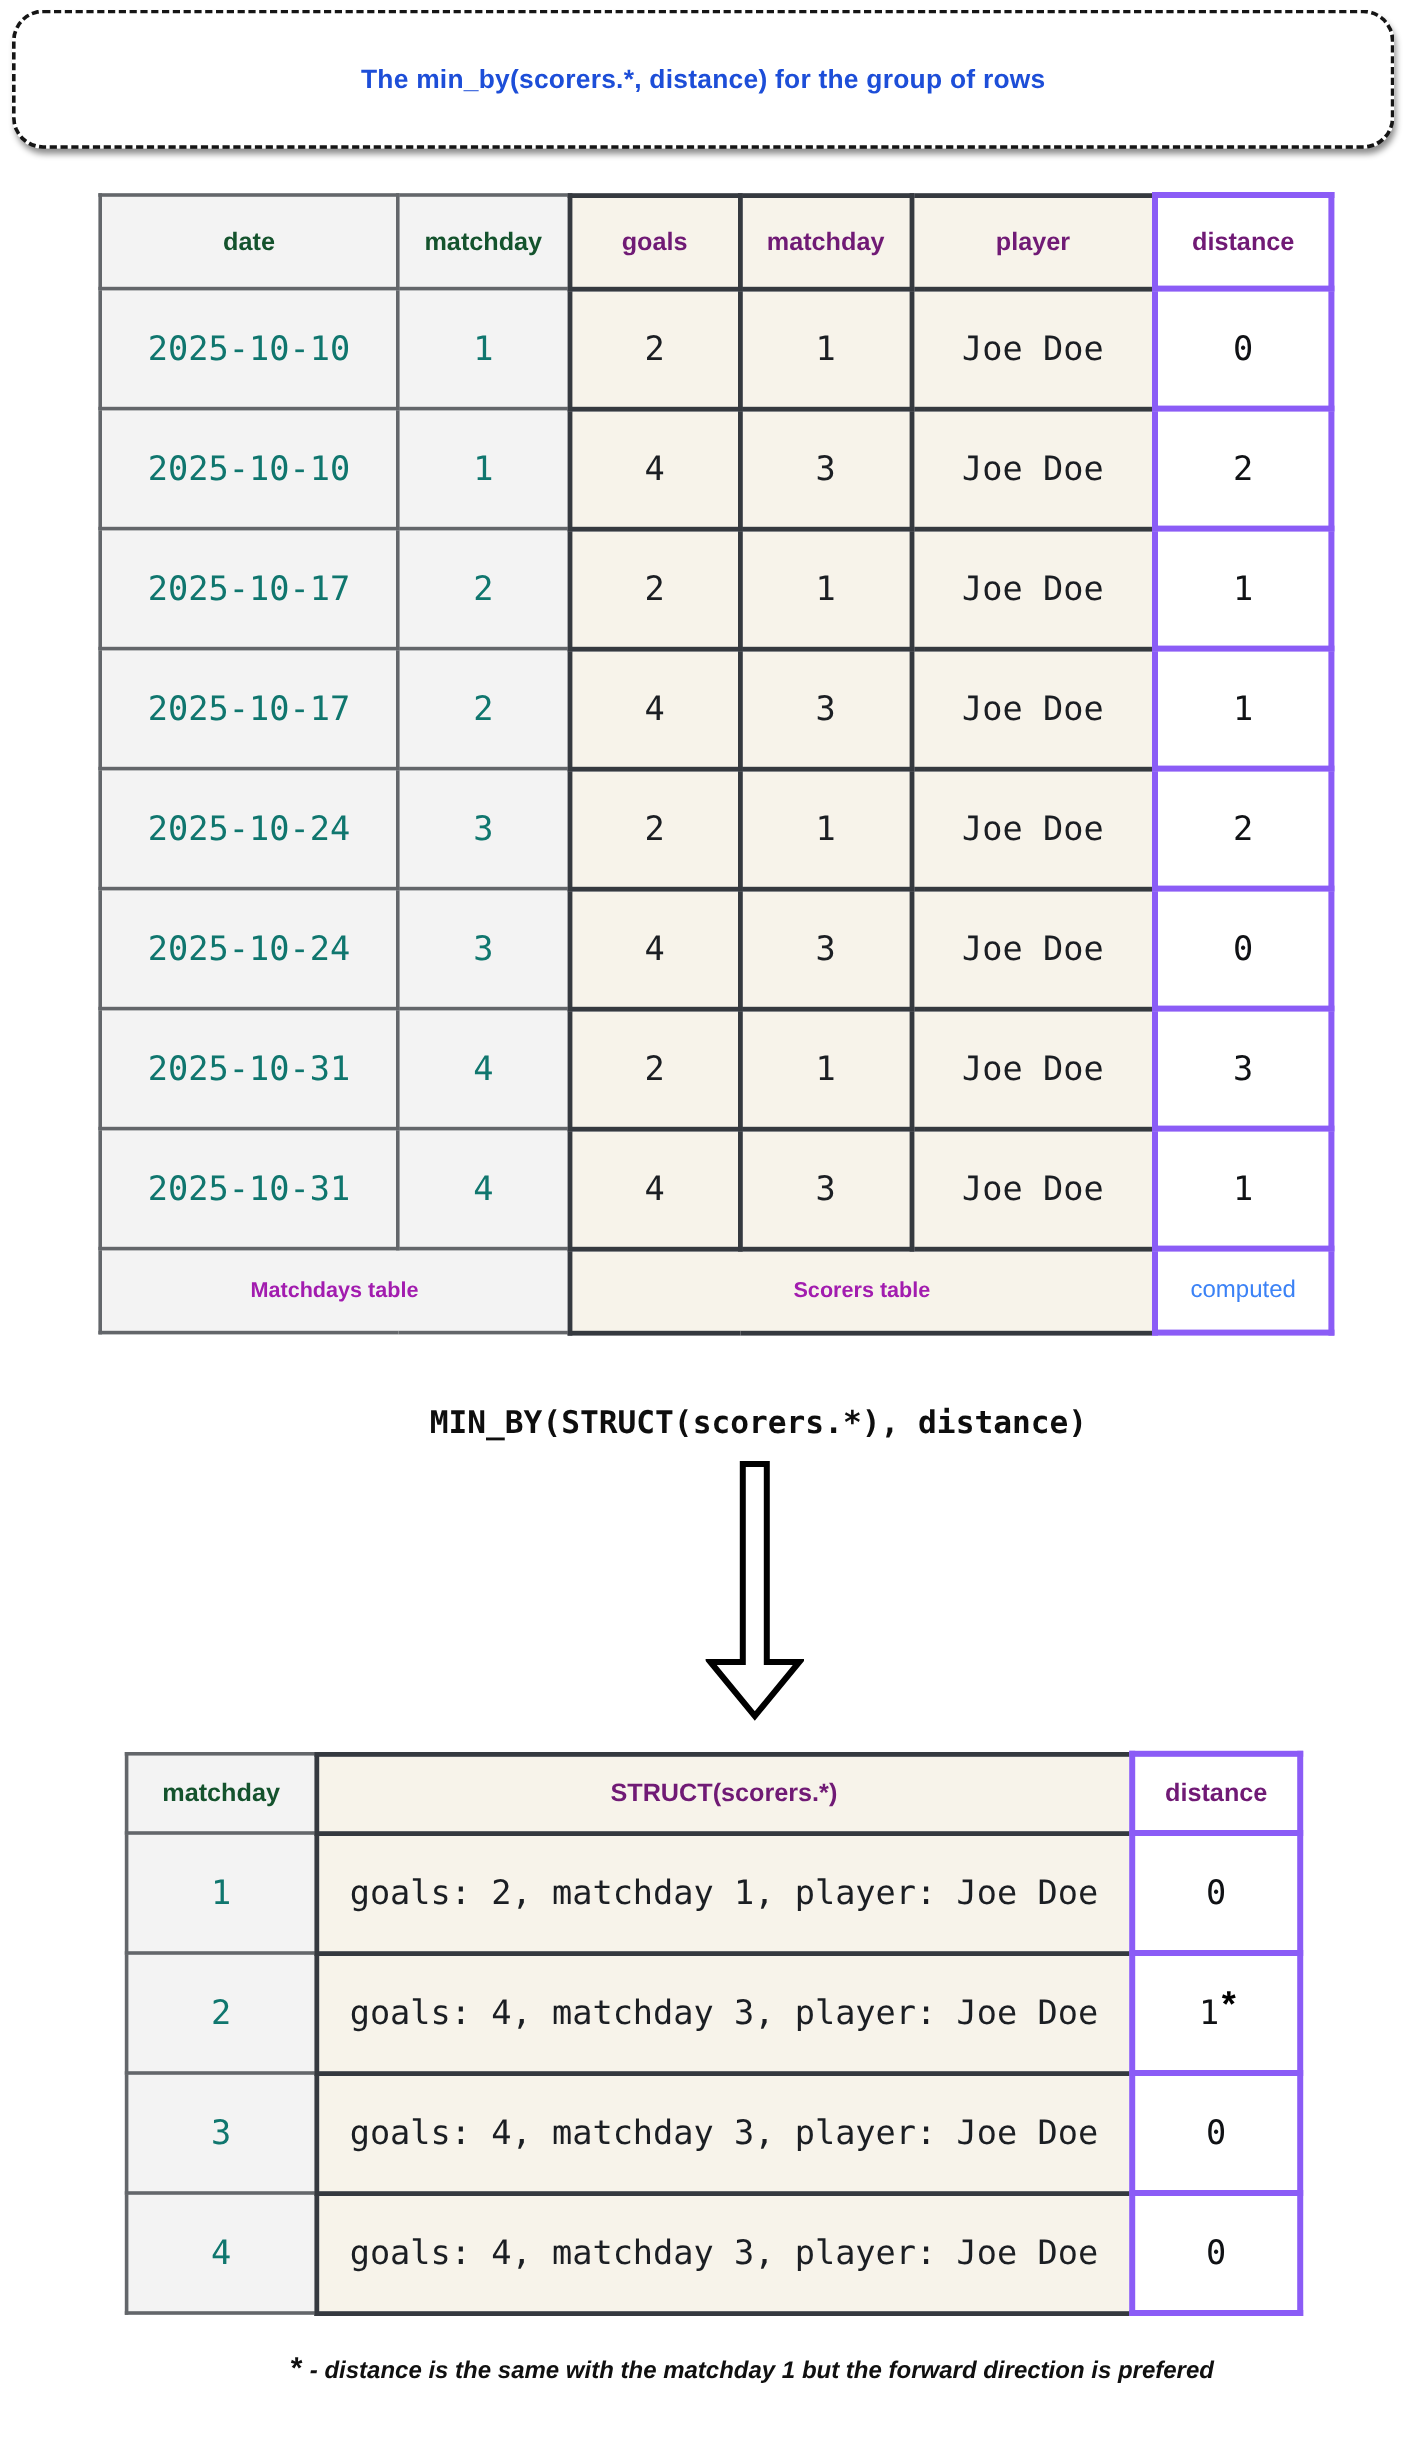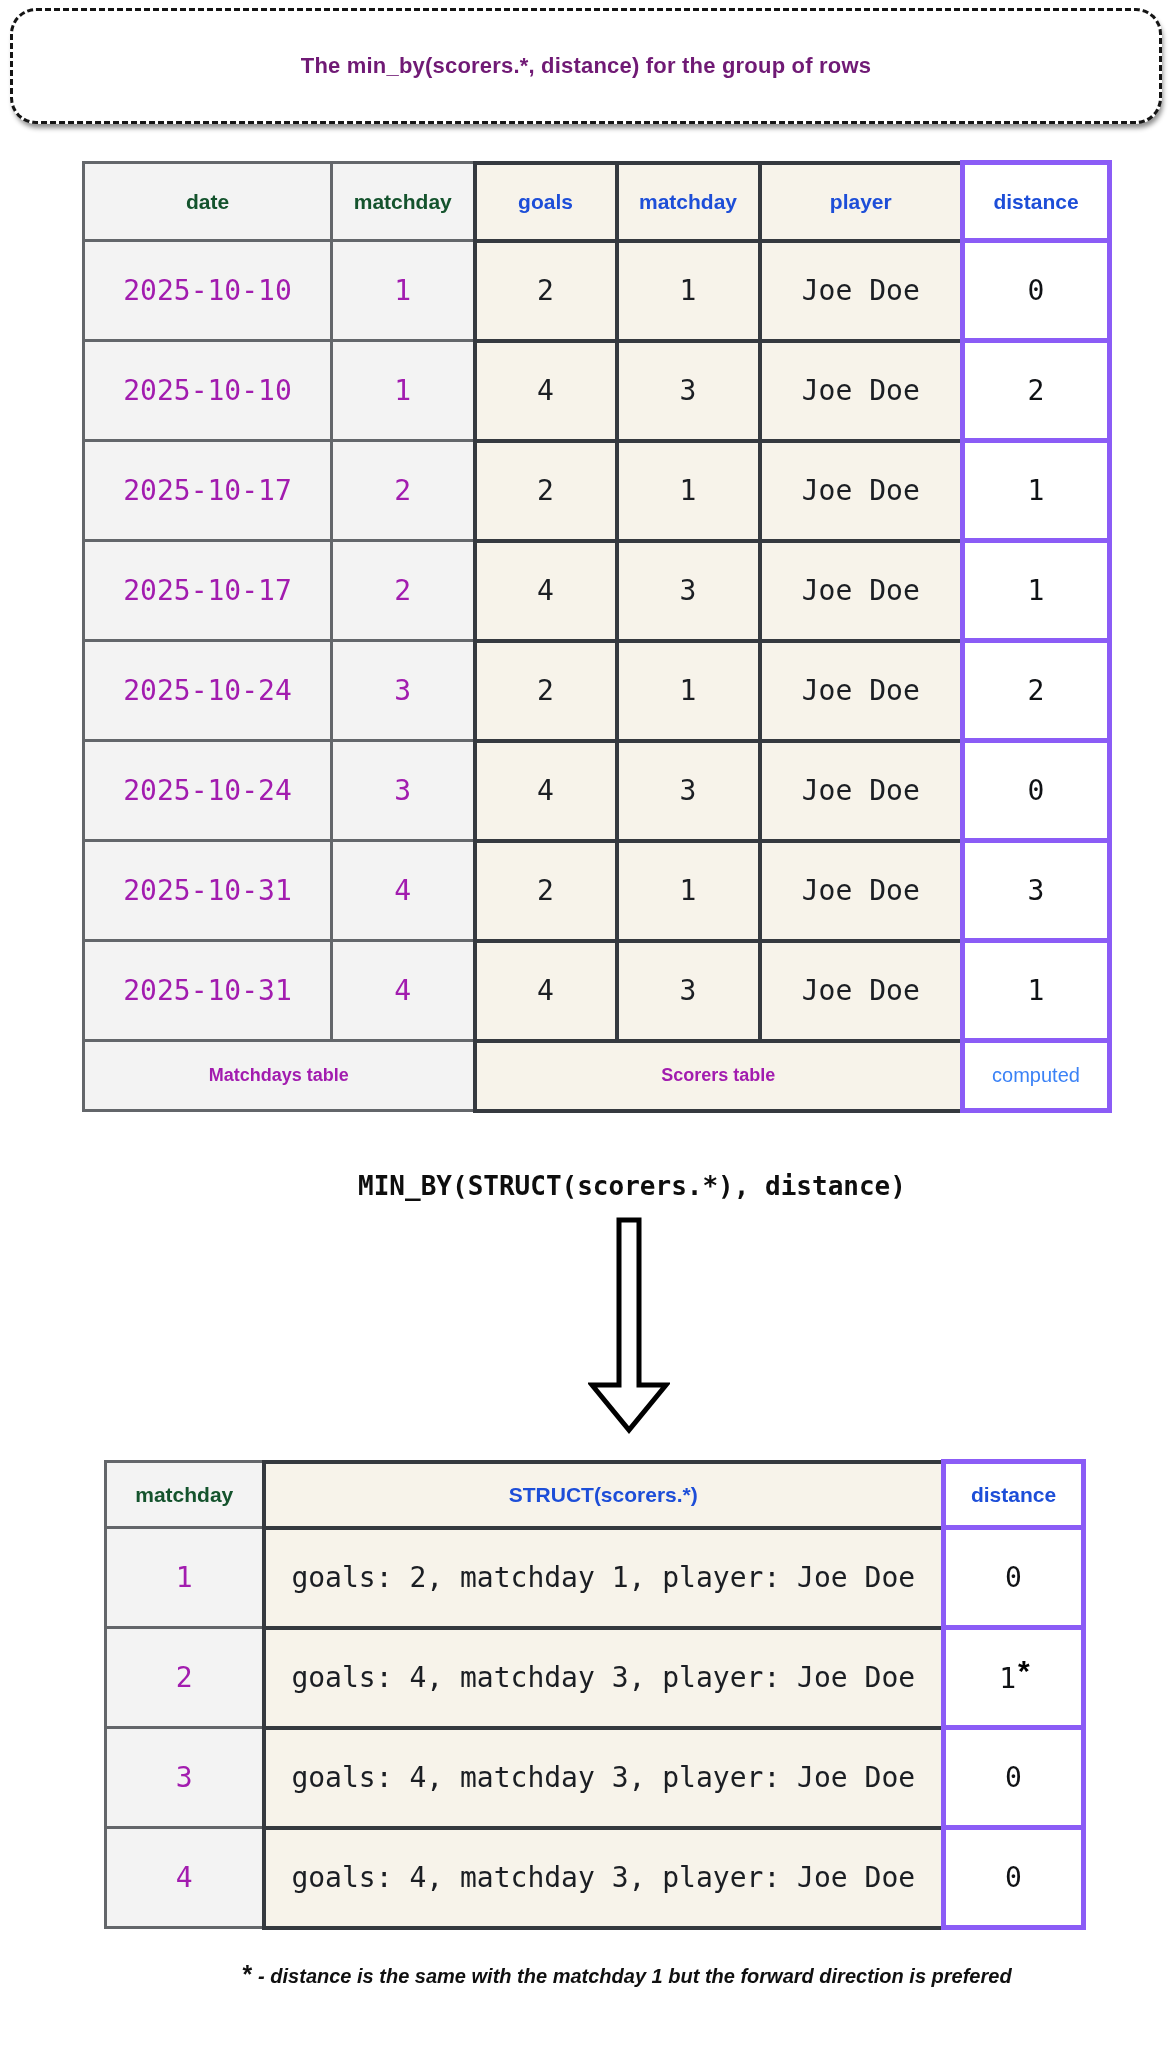--- a/index.html
+++ b/index.html
@@ -5,21 +5,21 @@
   html,body{margin:0;padding:0;background:#ffffff;}
   body{width:1174px;height:2050px;font-family:"Liberation Sans",sans-serif;overflow:hidden;}
 
   
   .title-box{
     margin:8px 12px 0 10px;height:110px;
     border:3px dashed #151515;border-radius:26px;background:#fff;
     box-shadow:2px 5px 5px -1px rgba(0,0,0,0.45);
     display:flex;align-items:center;justify-content:center;
   }
-  .title-text{font-weight:700;font-size:22px;color:#701a75;letter-spacing:.2px;}
+  .title-text{font-weight:700;font-size:22px;color:#1d4ed8;letter-spacing:.2px;}
 
   
   table{border-collapse:collapse;table-layout:fixed;}
   td,th{text-align:center;padding:0;overflow:hidden;white-space:nowrap;}
 
   .t1{margin:36px 0 0 82px;width:1026px;}
   .t2{margin:24px 0 0 104px;width:978px;}
   .t1 thead tr{height:78px;}
   .t1 tbody tr{height:100px;}
   .t1 tfoot tr{height:70px;}
@@ -27,27 +27,27 @@
   .t2 tbody tr{height:100px;}
 
   
   .m ,.hm,.fm{background:#f3f3f3;border:3px solid #63666a;}
   
   .s ,.hs,.fs{background:#f7f3ea;border:4px solid #35393f;}
   
   .d ,.hd,.fd{background:#ffffff;border:5px solid #8b5cf6;}
 
   .m,.s,.d{font-family:"DejaVu Sans Mono",monospace;font-size:28px;}
-  .m{color:#a21caf;}
+  .m{color:#0f766e;}
   .s{color:#1b1e23;}
   .d{color:#101215;}
 
   .hm,.hs,.hd{font-family:"Liberation Sans",sans-serif;font-weight:700;font-size:21px;}
   .hm{color:#14532d;}
-  .hs,.hd{color:#1d4ed8;}
+  .hs,.hd{color:#701a75;}
 
   .fm,.fs{font-family:"Liberation Sans",sans-serif;font-weight:700;font-size:18px;color:#a21caf;}
   .fd{font-family:"Liberation Sans",sans-serif;font-weight:400;font-size:20px;color:#3b82f6;}
 
   .star{
     font-family:"Liberation Sans",sans-serif;font-weight:700;font-size:30px;
     color:#000;position:relative;top:-7px;left:2px;
   }
 
   

